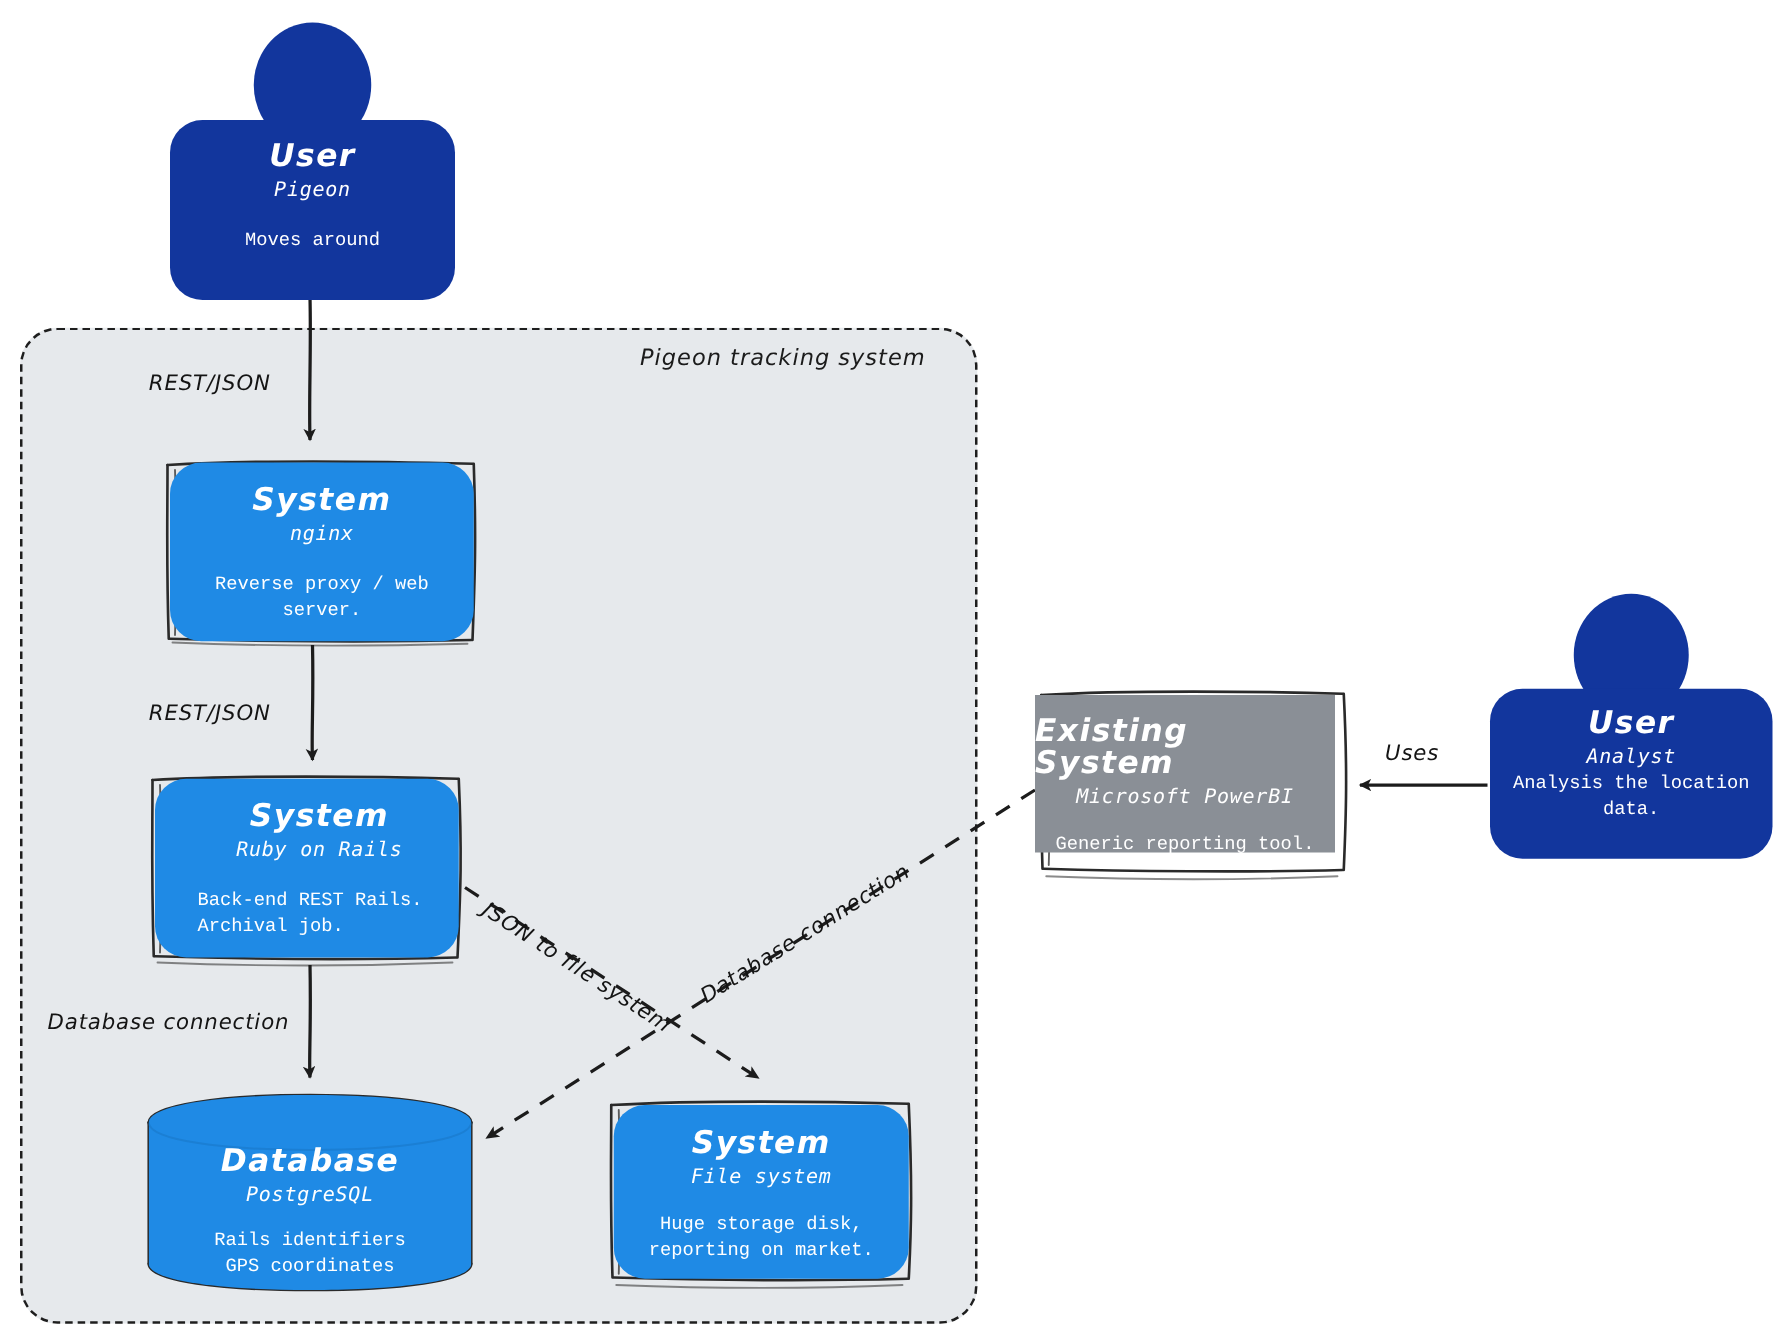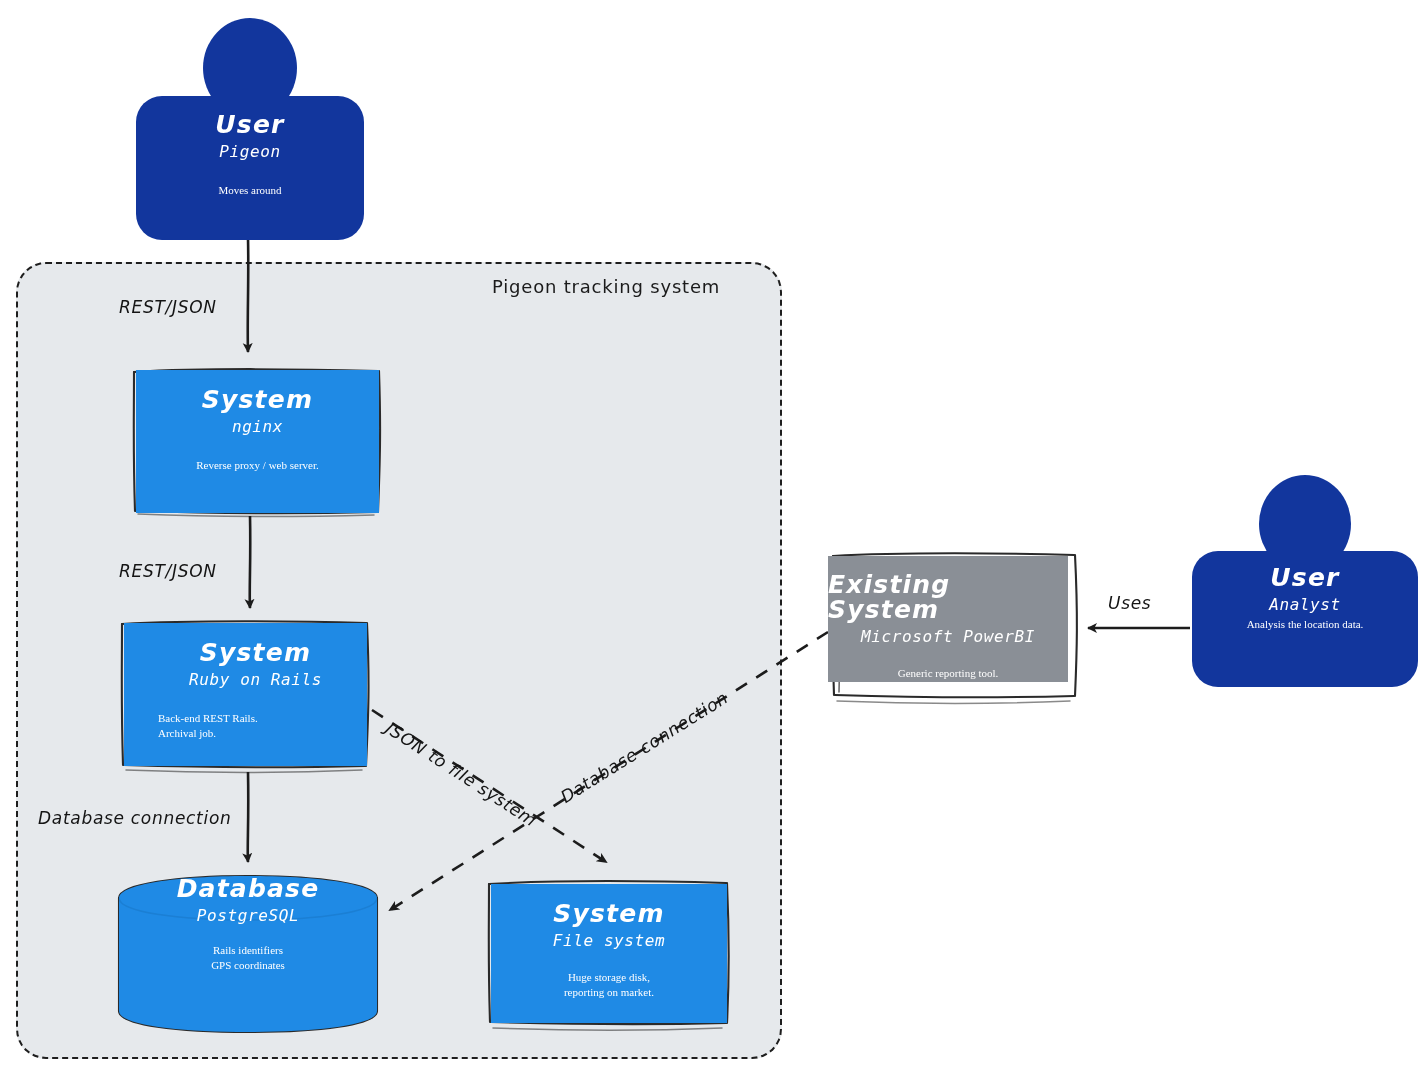--- a/index.html
+++ b/index.html
@@ -21,22 +21,22 @@
     line-height:1;
   }
   .t-name{            
     font-family:"DejaVu Sans Mono","Liberation Mono",monospace;
     font-size:16px;
     color:#ffffff;
     letter-spacing:.6px;
     line-height:1.15;
   }
   .t-desc{            
-    font-family:Liberation Serif, serif;
-    font-size:11px;
+    font-family:Liberation Mono, monospace;
+    font-size:15px;
     color:#ffffff;
     line-height:1.35;
   }
 
   
   .node{position:absolute;box-sizing:border-box;}
 
   .person .head{
     position:absolute;left:50%;transform:translateX(-50%);
     background:#12369d;border-radius:50%;
@@ -49,21 +49,21 @@
 
   .boxnode{
     position:absolute;
     display:flex;flex-direction:column;align-items:center;
   }
   .boxnode .inner{
     position:relative;width:100%;height:100%;
     display:flex;flex-direction:column;align-items:center;
     box-sizing:border-box;
   }
-  .box-blue{background:#1f8ae5;}
+  .box-blue{background:#1f8ae5;border-radius:25px;}
   .box-gray{background:#8a8f96;}
 
   .cyl-node{position:absolute;}
   .cyl-content{
     position:absolute;left:0;top:0;width:100%;height:100%;
     display:flex;flex-direction:column;align-items:center;
   }
 
   .kindline{margin-top:0;}
   .nameline{margin-top:6px;font-style:italic;}
@@ -74,23 +74,23 @@
   
   #boundary{
     position:absolute;
     left:16px;top:262px;width:766px;height:797px;
     background:#e6e9ec;
     border:2.5px dashed #1e1e1e;
     border-radius:30px;
     box-sizing:border-box;
   }
   #boundary-label{
-    position:absolute;left:492px;top:276px;
+    position:absolute;left:512px;top:276px;
     font-family:"DejaVu Sans", sans-serif;
-    font-size:18px;letter-spacing:.8px;
+    font-style:italic;font-size:18px;letter-spacing:.8px;
     color:#1b1b1b;white-space:nowrap;
   }
 
   
   .edge-label{
     position:absolute;
     font-family:"DejaVu Sans", sans-serif;
     font-style:italic;
     font-size:17px;
     letter-spacing:.7px;
@@ -229,21 +229,21 @@
     </div>
   </div>
 
   <div class="cyl-node" style="left:119px;top:876px;width:258px;height:156px;">
 
     <svg width="258" height="156" viewBox="0 0 258 156" style="position:absolute;left:0;top:0;">
       <path d="M0,22 C0,8 59,0 129,0 C199,0 258,8 258,22 L258,135
                C258,149 199,156 129,156 C59,156 0,149 0,135 Z" fill="#1f8ae5"></path>
       <path d="M0,22 C0,36 59,44 129,44 C199,44 258,36 258,22" fill="none" stroke="#1b7fd4" stroke-width="1.6"></path>
     </svg>
-    <div class="cyl-content" style="box-sizing:border-box;border-radius:29px;">
+    <div class="cyl-content" style="padding-top:40px;box-sizing:border-box;border-radius:29px;">
       <div class="t-kind kindline">Database</div>
       <div class="t-name nameline">PostgreSQL</div>
       <div class="t-desc descblock desc-center" style="margin-top:18px;">
         <div>Rails identifiers</div>
         <div>GPS coordinates</div>
       </div>
     </div>
   </div>
 
   <div class="boxnode box-blue" style="left:491px;top:884px;width:236px;height:139px;">

